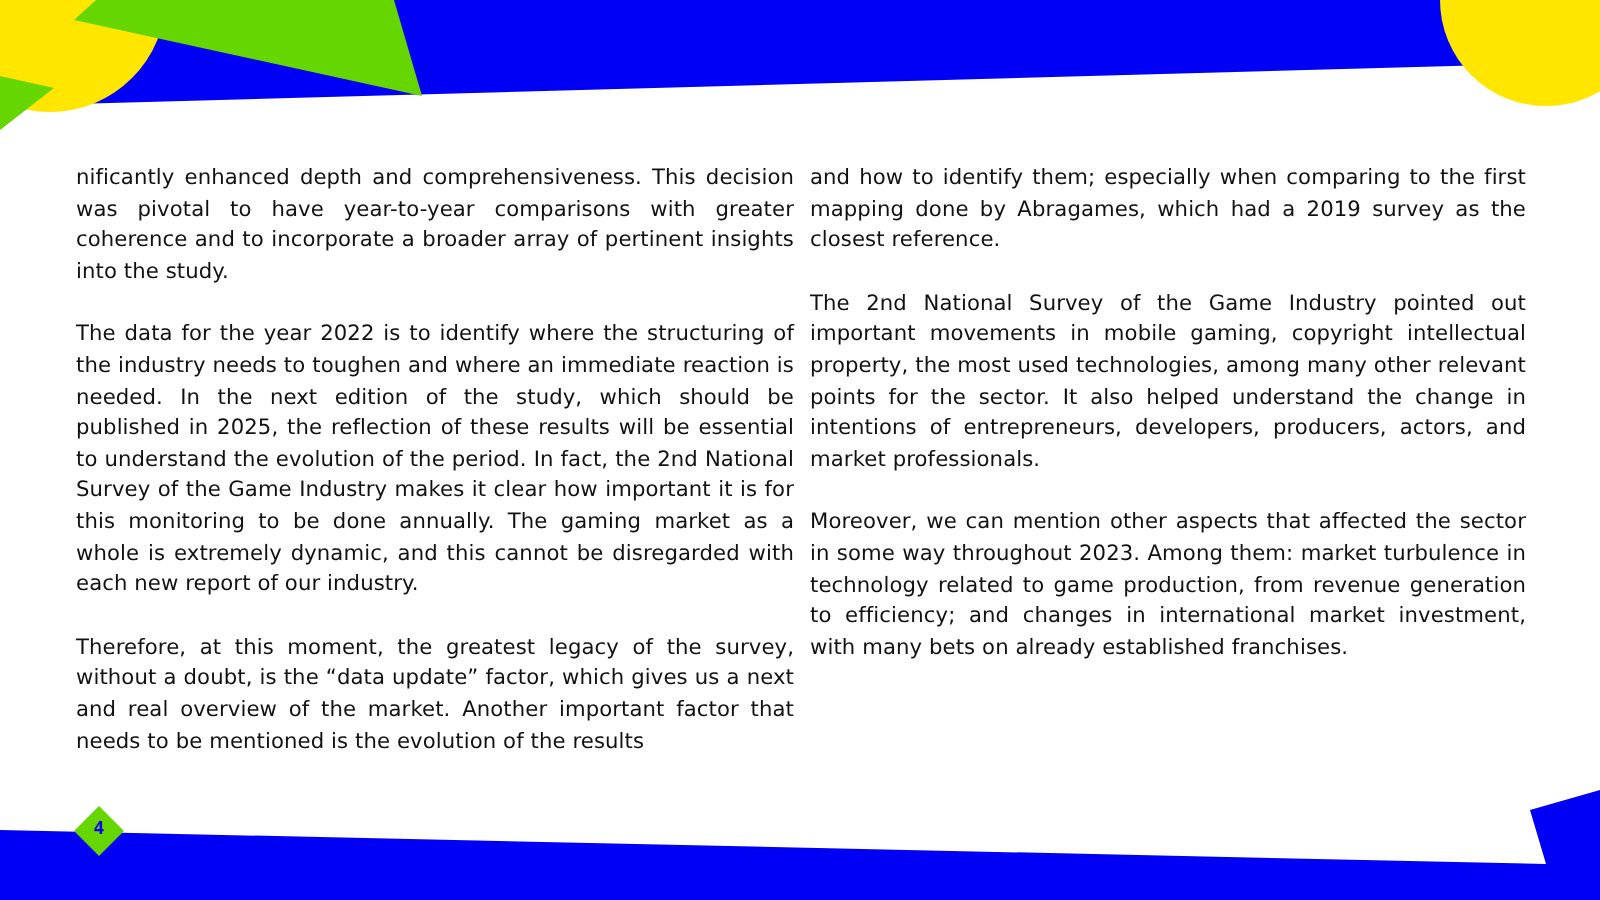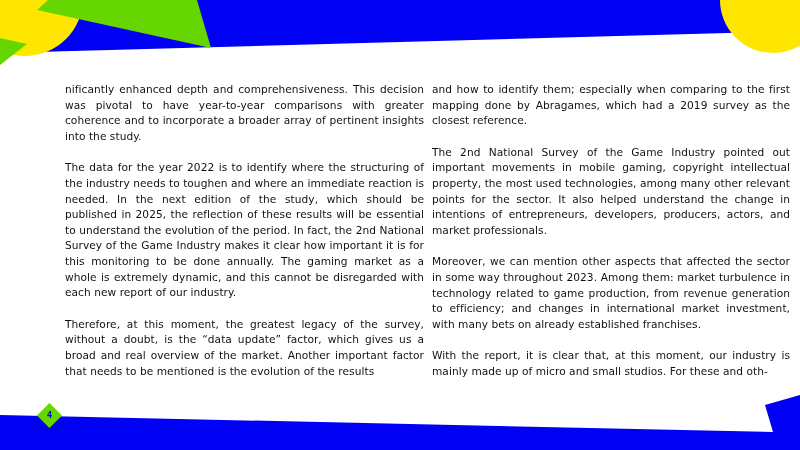--- a/index.html
+++ b/index.html
@@ -1,18 +1,18 @@
 <!DOCTYPE html>
 <html><head>
 <meta charset="utf-8">
 <style>
   html, body { margin:0; padding:0; }
   body { width:800px; height:450px; position:relative; overflow:hidden; background:#ffffff; font-family:"DejaVu Sans", sans-serif; }
   .deco { position:absolute; left:0; top:0; width:800px; height:450px; }
-  .col { position:absolute; top:82px; width:359px; font-size:10.6px; line-height:15.6px; color:#111111; letter-spacing:0.05px;margin-left:27px; }
+  .col { position:absolute; top:82px; width:359px; font-size:10.6px; line-height:15.6px; color:#111111; letter-spacing:0.05px; }
   .col.left { left:38px; }
   .col.right { left:405px; width:358px; }
   .col p { margin:0 0 16px 0; text-align:justify; hyphens:manual; }
   .badge { position:absolute; left:37px; top:403px; width:25px; height:25px; }
   .badge svg { position:absolute; left:0; top:0; }
   .badge span { position:absolute; left:0; top:0; width:25px; height:25px; line-height:25px; text-align:center; font-size:9px; font-weight:bold; font-family:"DejaVu Sans Mono", monospace; }
 </style>
 </head>
 <body>
 
@@ -27,28 +27,27 @@
   <polygon points="37,10 48,0 197,0 211,48" fill="#66d600"></polygon>
 
   <circle cx="773" cy="0" r="53" fill="#ffe600"></circle>
 
   <polygon points="0,415 773,432 765,405 800,395 800,450 0,450" fill="#0000f5"></polygon>
 </svg>
 
 <div class="col left">
   <p>nificantly enhanced depth and comprehensiveness. This decision was pivotal to have year-to-year comparisons with greater coherence and to incorporate a broader array of pertinent insights into the study.</p>
   <p>The data for the year 2022 is to identify where the structuring of the industry needs to toughen and where an immediate reaction is needed. In the next edition of the study, which should be published in 2025, the reflection of these results will be essential to understand the evolution of the period. In fact, the 2nd National Survey of the Game Industry makes it clear how important it is for this monitoring to be done annually. The gaming market as a whole is extremely dynamic, and this cannot be disregarded with each new report of our industry.</p>
-  <p>Therefore, at this moment, the greatest legacy of the survey, without a doubt, is the “data update” factor, which gives us a broad and real overview of the market. Another important factor that needs to be mentioned is the evolution of the results</p>
+  <p>Therefore, at this moment, the greatest legacy of the survey, without a doubt, is the “data update” factor, which gives us a next and real overview of the market. Another important factor that needs to be mentioned is the evolution of the results</p>
 </div>
 
 <div class="col right">
   <p>and how to identify them; especially when comparing to the first mapping done by Abragames, which had a 2019 survey as the closest reference.</p>
   <p>The 2nd National Survey of the Game Industry pointed out important movements in mobile gaming, copyright intellectual property, the most used technologies, among many other relevant points for the sector. It also helped understand the change in intentions of entrepreneurs, developers, producers, actors, and market professionals.</p>
   <p>Moreover, we can mention other aspects that affected the sector in some way throughout 2023. Among them: market turbulence in technology related to game production, from revenue generation to efficiency; and changes in international market investment, with many bets on already established franchises.</p>
-  <p>With the report, it is clear that, at this moment, our industry is mainly made up of micro and small studios. For these and oth-</p>
 </div>
 
 <div class="badge">
   <svg width="25" height="25" viewBox="0 0 25 25">
     <polygon points="12.5,0 25,12.5 12.5,25 0,12.5" fill="#66d600"></polygon>
   </svg>
   <span style="color:#0000f5;">4</span>
 </div>
 
 </body></html>

